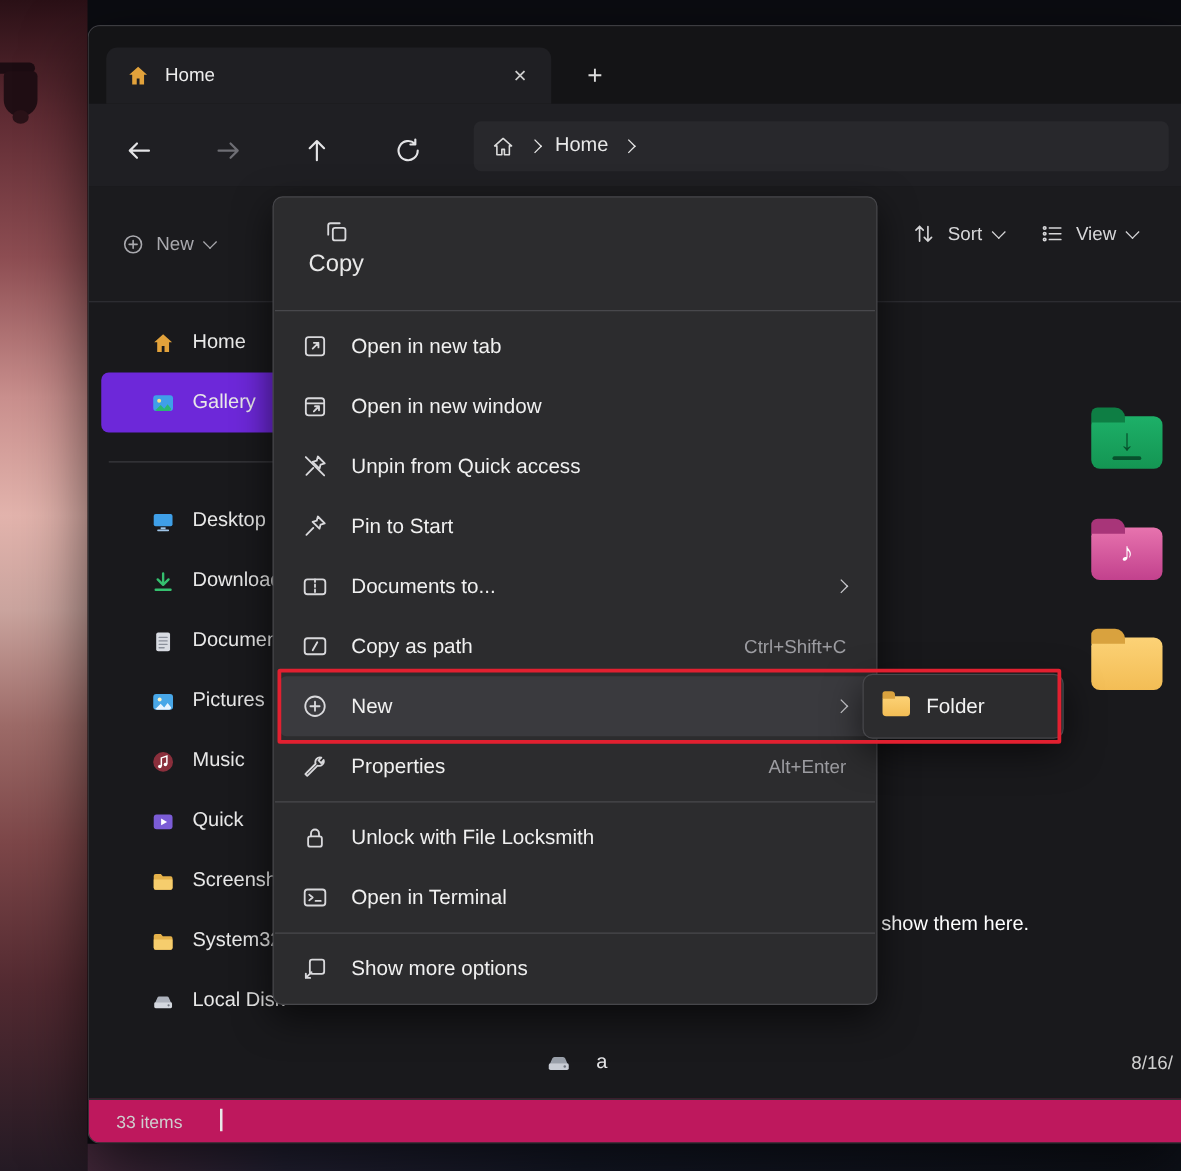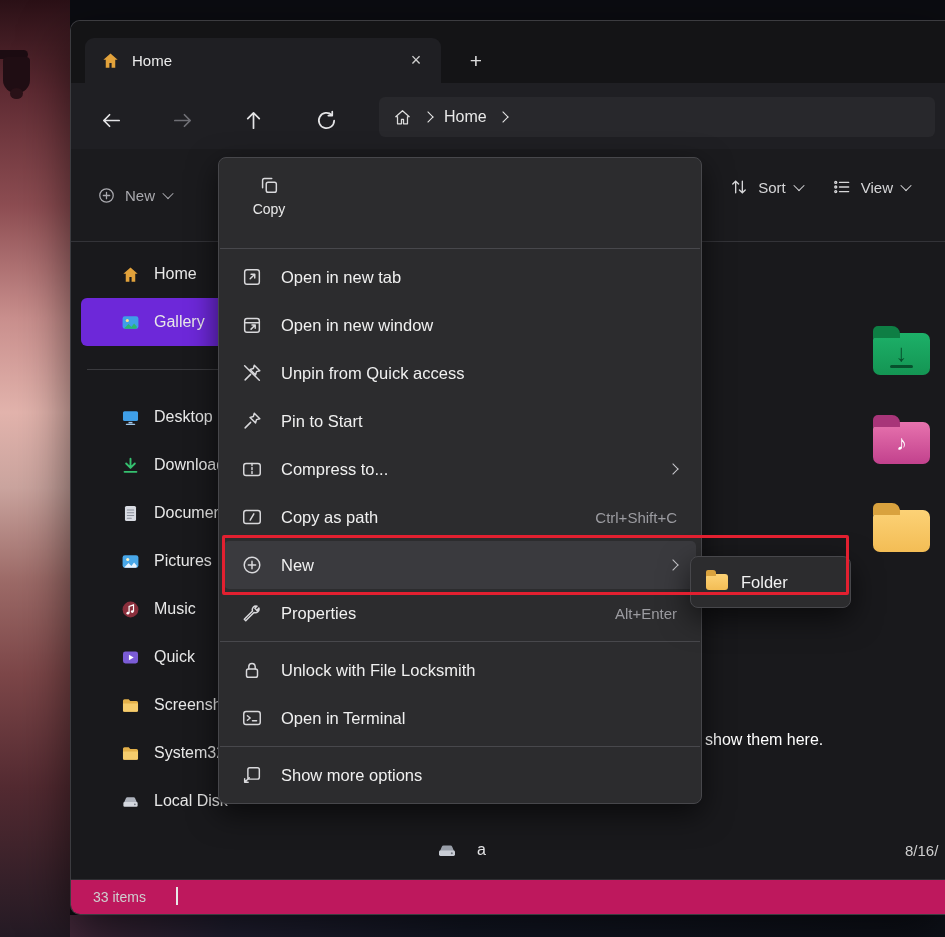--- a/index.html
+++ b/index.html
@@ -74,21 +74,21 @@
   .filedate{position:absolute;left:592px;top:600px;color:#cfcfcf;font-size:15px;white-space:nowrap;}
 
   .statusbar{position:absolute;left:0;bottom:0;right:0;height:35px;border-top:1px solid #2e2e32;background:#be185d;
     display:flex;align-items:center;padding-left:22px;color:#cfcfcf;font-size:14px;box-sizing:border-box;}
   .ibeam{position:absolute;left:105px;bottom:9px;width:2px;height:18px;background:#e8e8e8;}
 
   
   .ctx{position:absolute;left:218px;top:157px;width:484px;background:#2c2c2e;border:1px solid #47474b;
     border-radius:8px;box-shadow:0 10px 30px rgba(0,0,0,.6);box-sizing:border-box;padding:4px 0;z-index:20;color:#f0f0f0;}
   .ctx-top{height:82px;padding:6px 0 0 18px;box-sizing:border-box;}
-  .ctx-copy{width:64px;display:flex;flex-direction:column;align-items:center;gap:5px;font-size:14px;color:#e8e8e8;padding:6px 0;border-radius:6px;}
+  .ctx-copy{width:64px;display:flex;flex-direction:column;align-items:center;gap:5px;font-size:19px;color:#e8e8e8;padding:6px 0;border-radius:6px;}
   .ctx-sep{height:1px;background:#48484c;margin:4px 1px;}
   .mrow{height:48px;margin:0 5px;padding:0 19px 0 17px;display:flex;align-items:center;gap:18px;border-radius:5px;font-size:16.5px;}
   .mrow.hl{background:#3a3a3e;}
   .mic{width:22px;height:22px;flex:0 0 22px;display:flex;}
   .ctx svg{width:22px;height:22px;fill:none;stroke:#d9d9dc;stroke-width:1.6;stroke-linecap:round;stroke-linejoin:round;}
   .mshort{margin-left:auto;color:#9c9ca1;font-size:15px;}
   .mend{margin-left:auto;display:flex;align-items:center;color:#c9c9cd;}
 
   .submenu{position:absolute;left:690px;top:545px;width:161px;height:52px;background:#2c2c2e;border:1px solid #47474b;
     border-radius:8px;box-shadow:0 10px 30px rgba(0,0,0,.6);display:flex;align-items:center;padding:0 15px;gap:13px;
@@ -386,21 +386,21 @@
       </span>
     <span>Pin to Start</span>
   </div>
   <div class="mrow">
     <span class="mic">
         <svg viewBox="0 0 24 24">
           <rect x="3" y="6" width="18" height="13" rx="2.5"></rect>
           <path d="M12 6v2.2M12 10.4v2.2M12 14.8v2.2"></path>
         </svg>
       </span>
-    <span>Compress to...</span>
+    <span>Documents to...</span>
     <span class="mend">
         <span class="chev right"></span>
       </span>
   </div>
   <div class="mrow">
     <span class="mic">
         <svg viewBox="0 0 24 24">
           <rect x="3" y="5" width="18" height="14" rx="2.5"></rect>
           <path d="M10 15.5l4-7"></path>
         </svg>
@@ -457,18 +457,18 @@
     <span class="mic">
         <svg viewBox="0 0 24 24">
           <rect x="7.5" y="4" width="12.5" height="12.5" rx="2"></rect>
           <path d="M4 20l5-5M4 20v-3.8M4 20h3.8"></path>
         </svg>
       </span>
     <span>Show more options</span>
   </div>
 </div>
 
-<div class="submenu" style="top: 556px;">
+<div class="submenu" style="top: 539px;">
   <span class="sm-folder"></span>
   <span>Folder</span>
 </div>
 
 <div class="redrect" style="left: 222px; top: 535px; height: 54px; width: 621px;"></div>
 
 </body></html>

